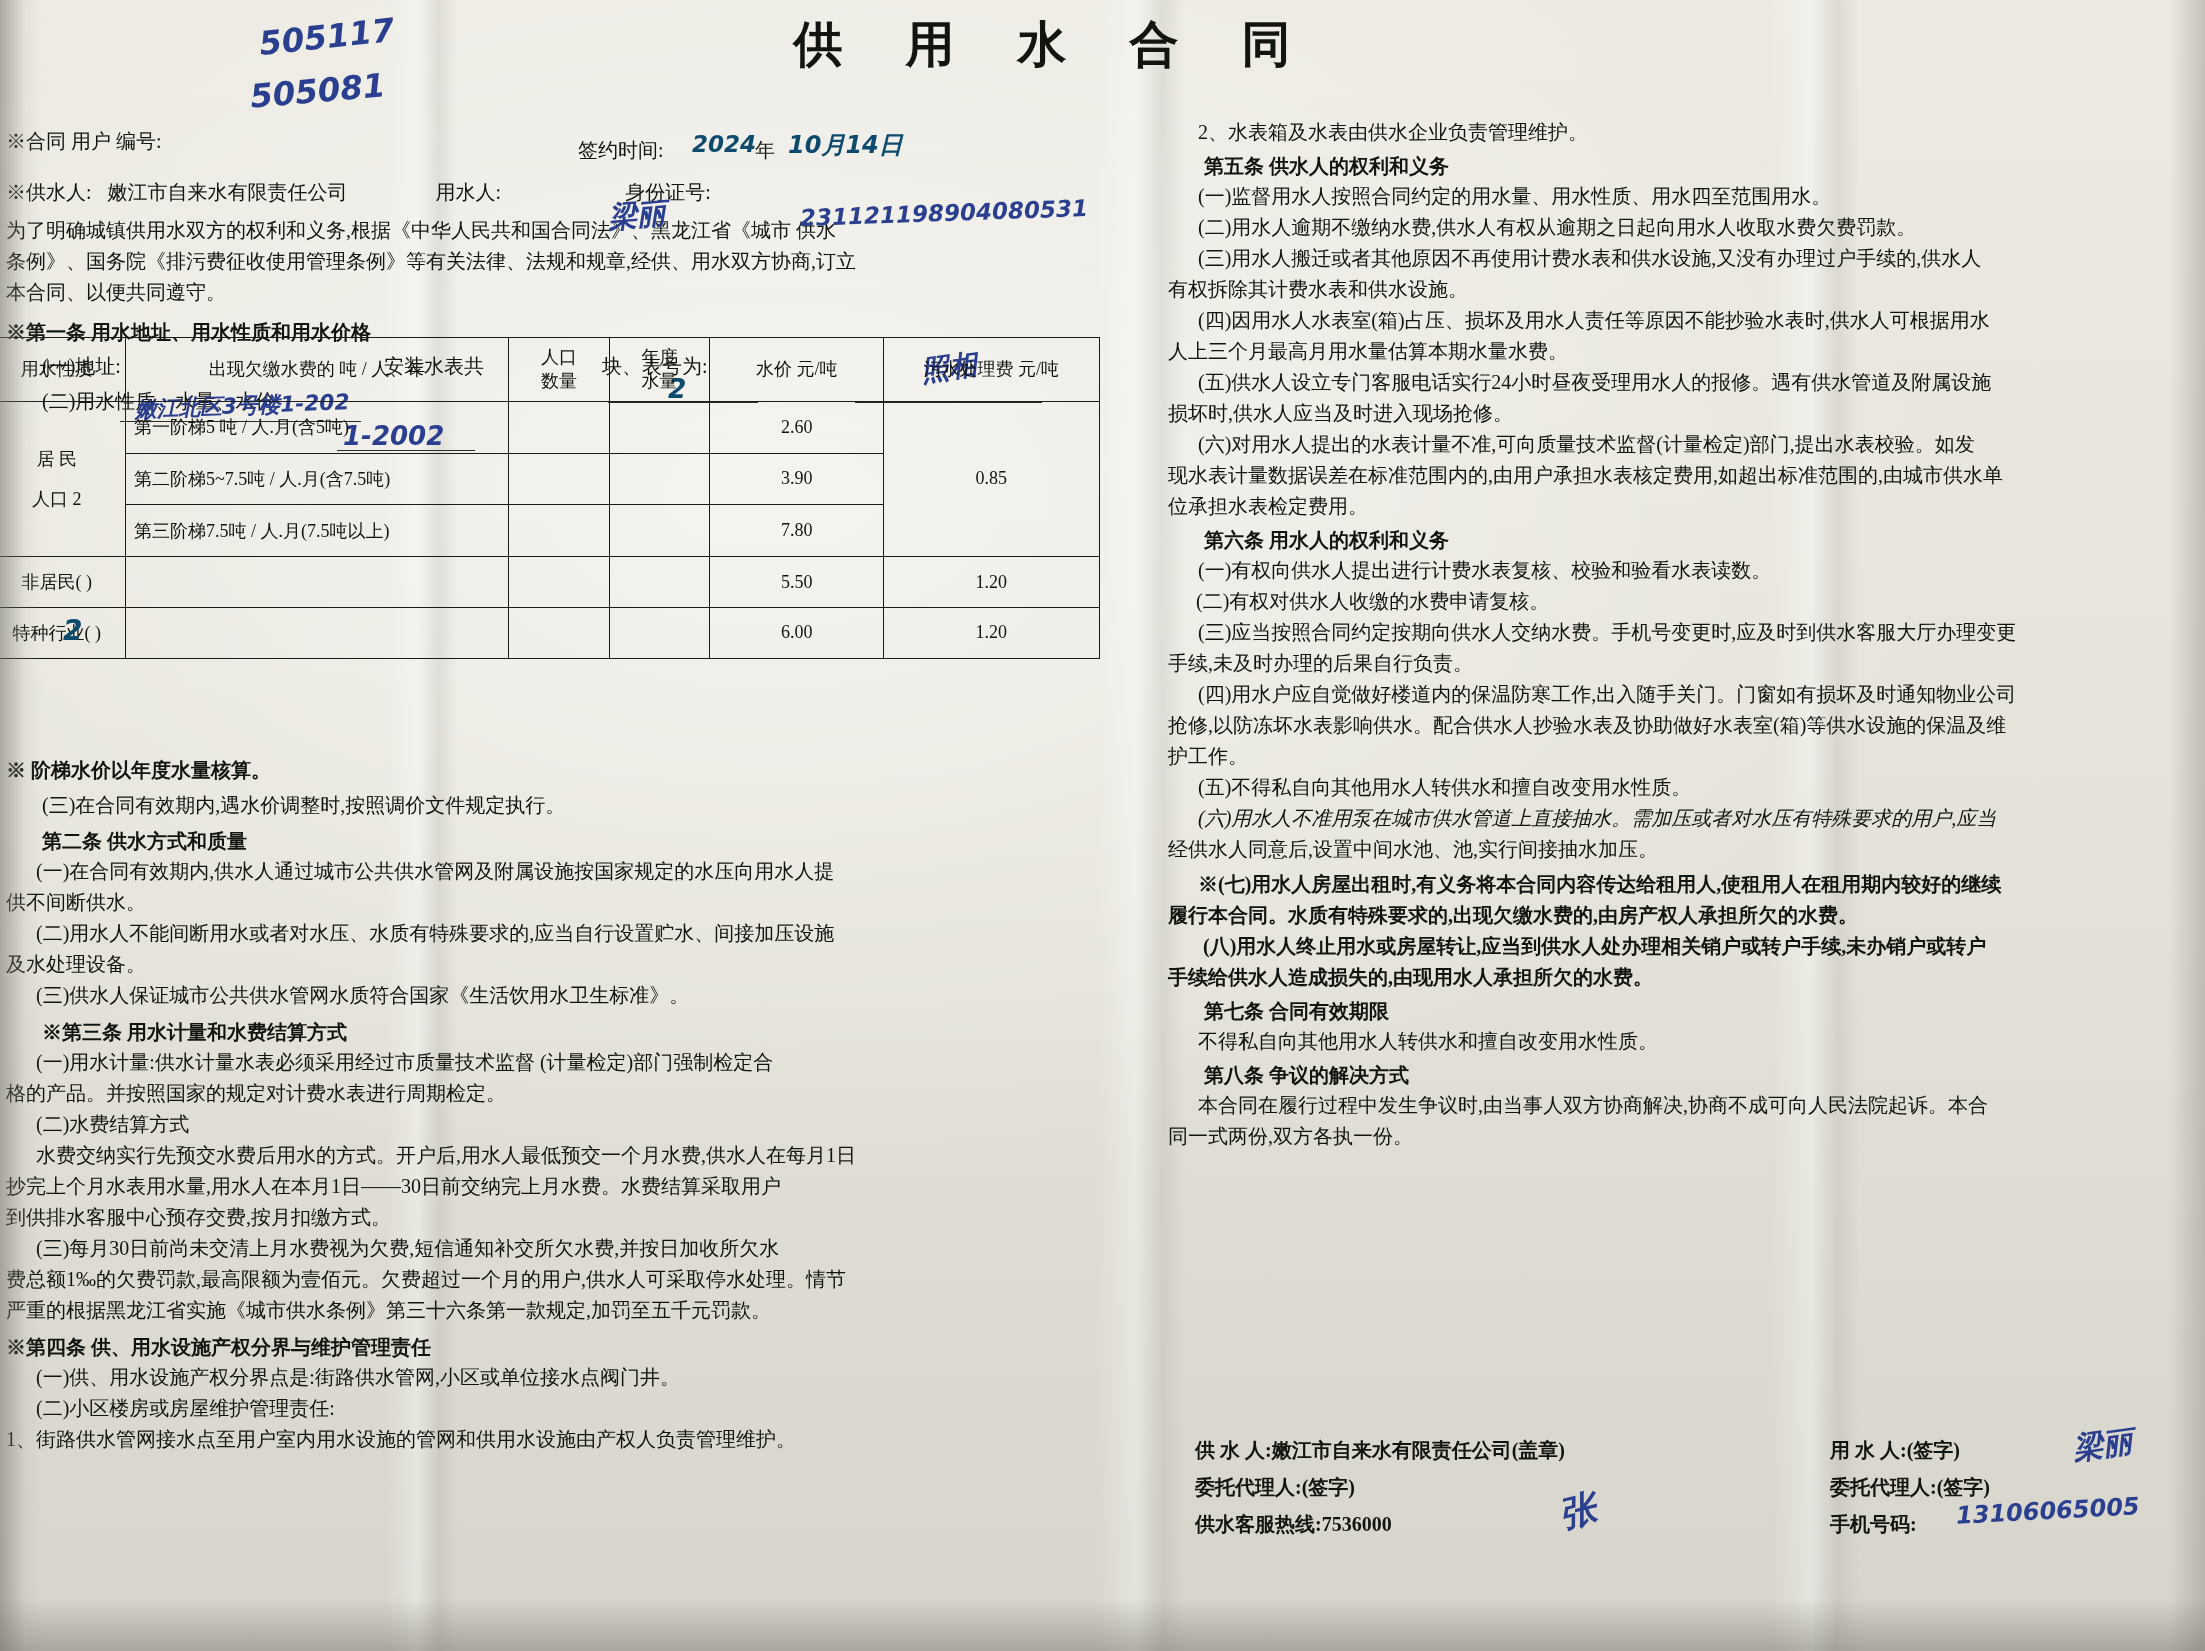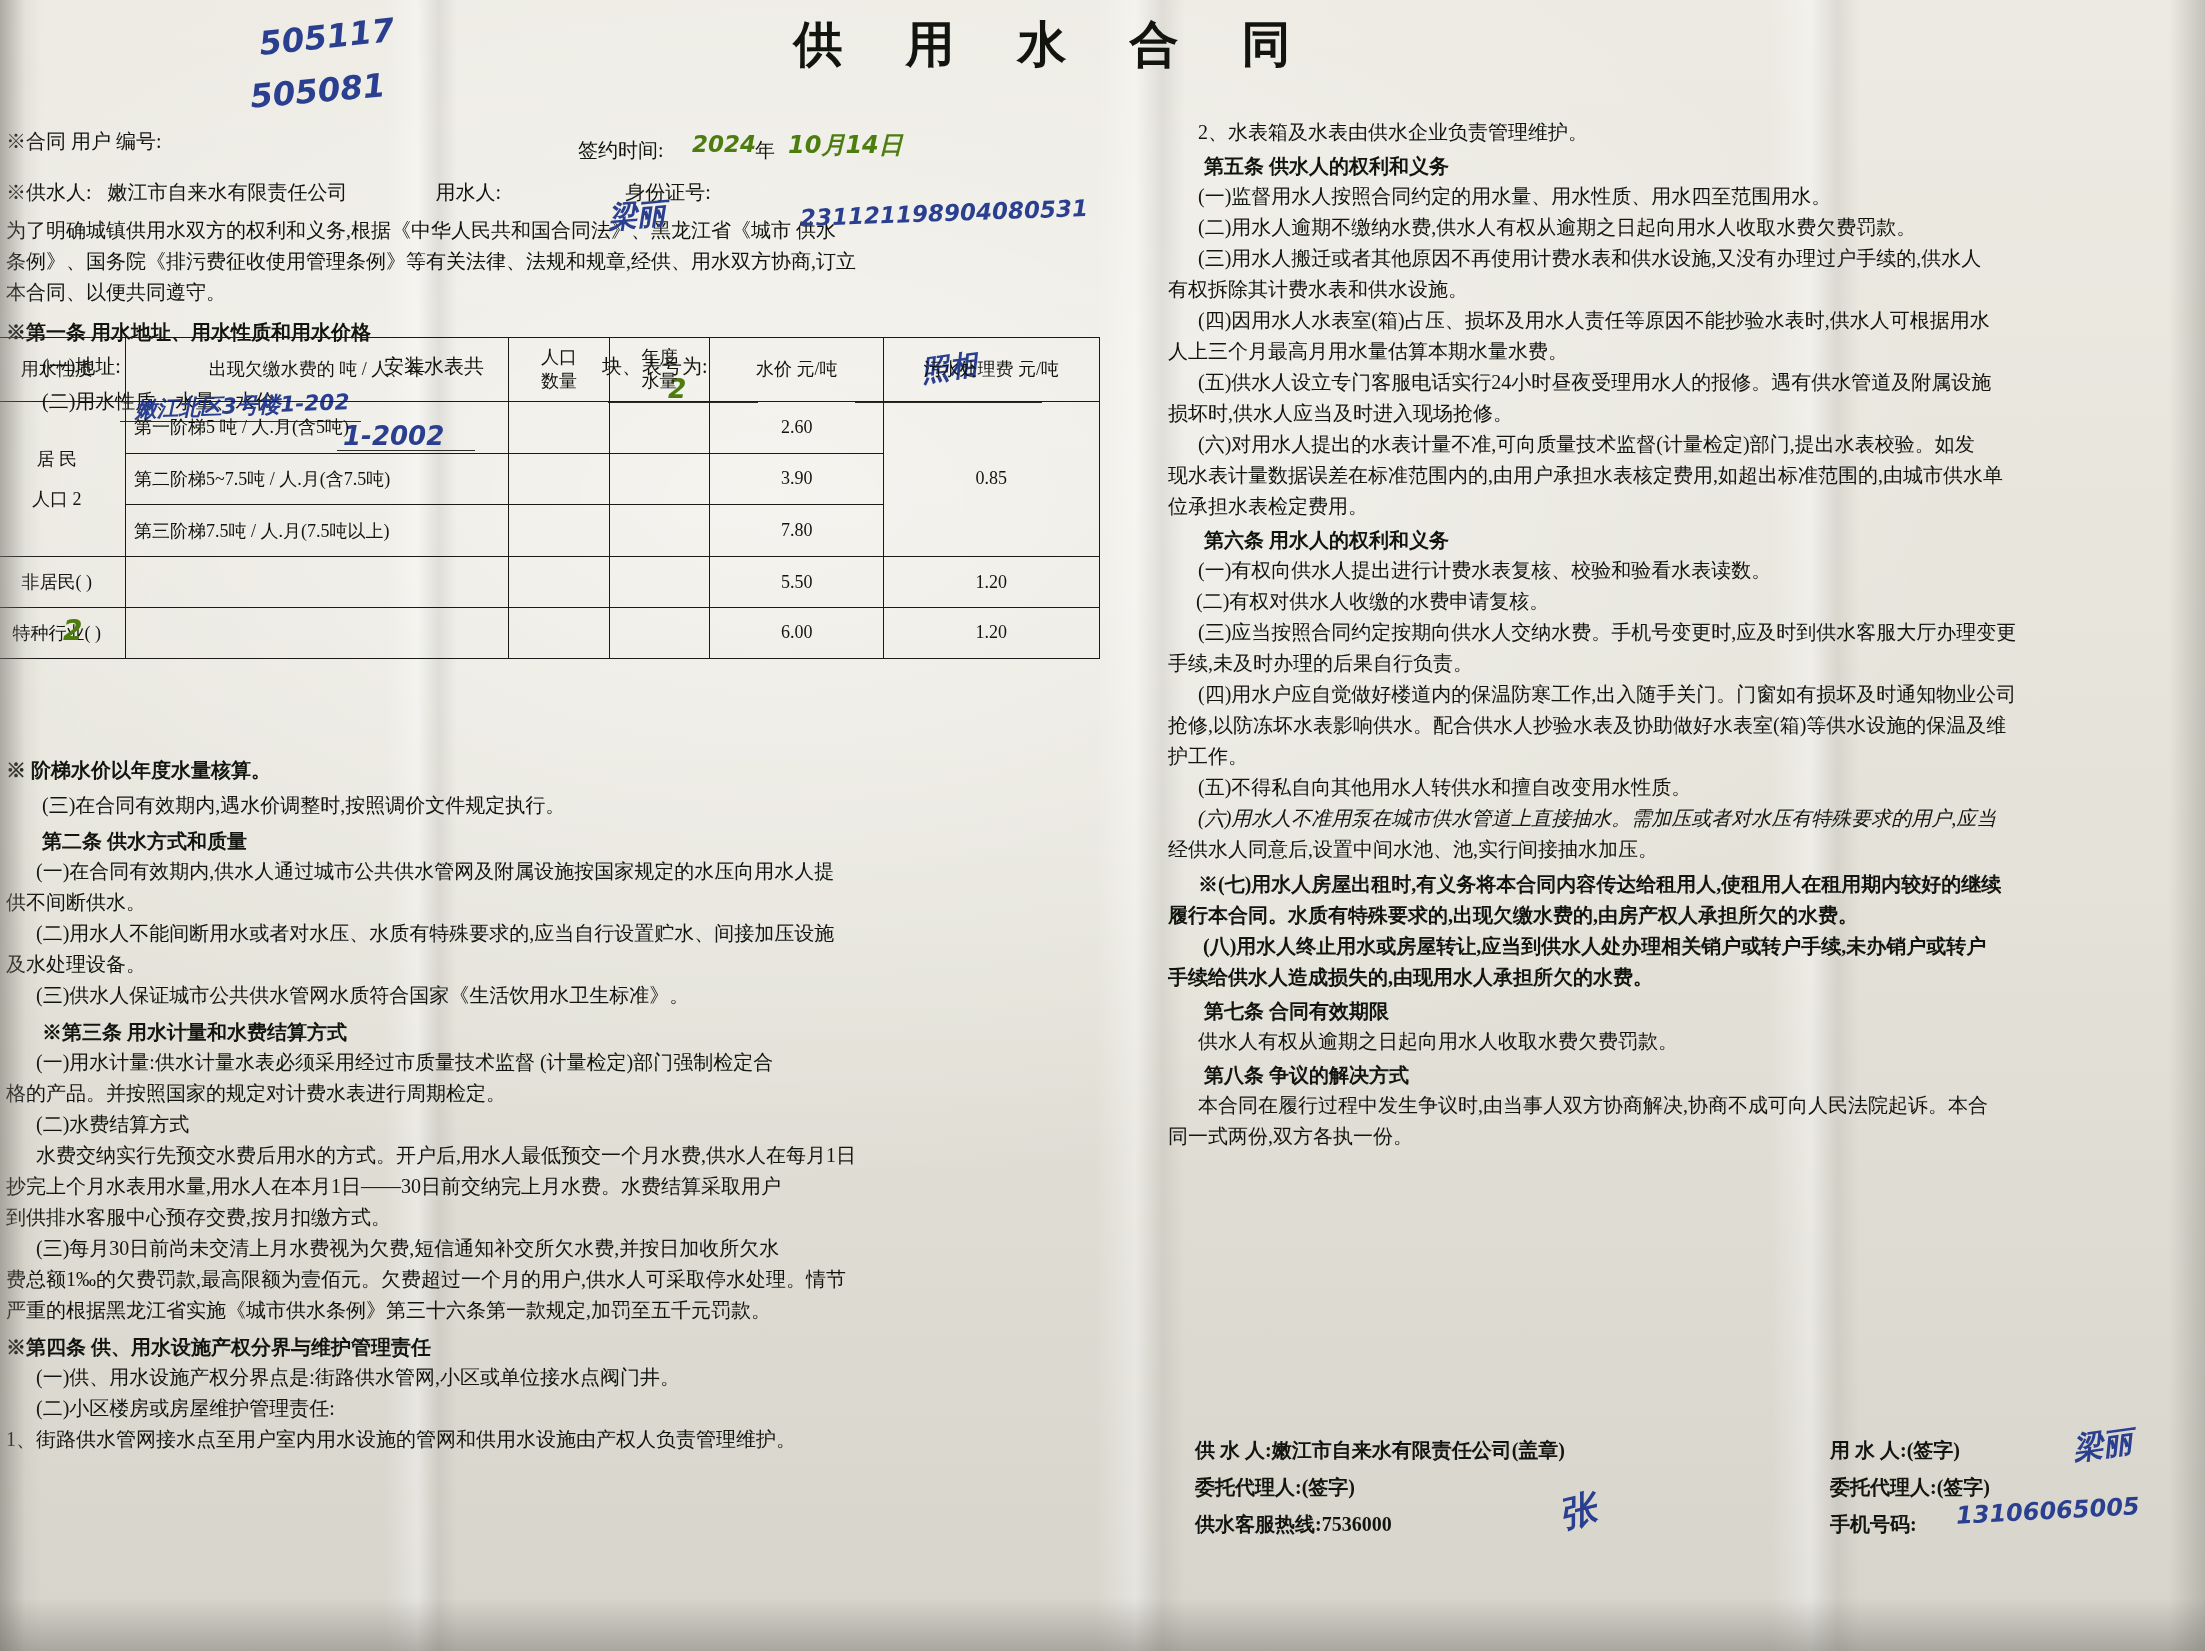--- a/index.html
+++ b/index.html
@@ -90,21 +90,21 @@
   
   .hand {
     font-family: "DejaVu Sans", sans-serif;
     color: #2a3f8f;
     font-style: italic;
     font-weight: bold;
     position: absolute;
     white-space: nowrap;
   }
   .hand-dark {
-    color: #4d7c0f;
+    color: #0c4a6e;
   }
 
   .sign-line {
     position: absolute;
     border-bottom: 1.2px solid #2a2a26;
   }
 
   
   table.rates {
     position: absolute;
@@ -327,21 +327,21 @@
     </div>
 
     <div class="p bold" style="margin-top:3.6px;">
       <div style="margin-left:30px;">※(七)用水人房屋出租时,有义务将本合同内容传达给租用人,使租用人在租用期内较好的继续</div>
       <div>履行本合同。水质有特殊要求的,出现欠缴水费的,由房产权人承担所欠的水费。</div>
       <div style="margin-left:35px;">(八)用水人终止用水或房屋转让,应当到供水人处办理相关销户或转户手续,未办销户或转户</div>
       <div>手续给供水人造成损失的,由现用水人承担所欠的水费。</div>
     </div>
 
     <div class="line bold" style="margin-left:36px; margin-top:3.6px;">第七条    合同有效期限</div>
-    <div class="line" style="margin-left:30px;">供水人有权从逾期之日起向用水人收取水费欠费罚款。</div>
+    <div class="line" style="margin-left:30px;">不得私自向其他用水人转供水和擅自改变用水性质。</div>
 
     <div class="line bold" style="margin-left:36px; margin-top:3.6px;">第八条    争议的解决方式</div>
     <div class="p">
       <div style="margin-left:30px;">本合同在履行过程中发生争议时,由当事人双方协商解决,协商不成可向人民法院起诉。本合</div>
       <div>同一式两份,双方各执一份。</div>
     </div>
   </div>
 
   <div class="sig-block" style="left:1195px; top:1432px;">
     <div>

